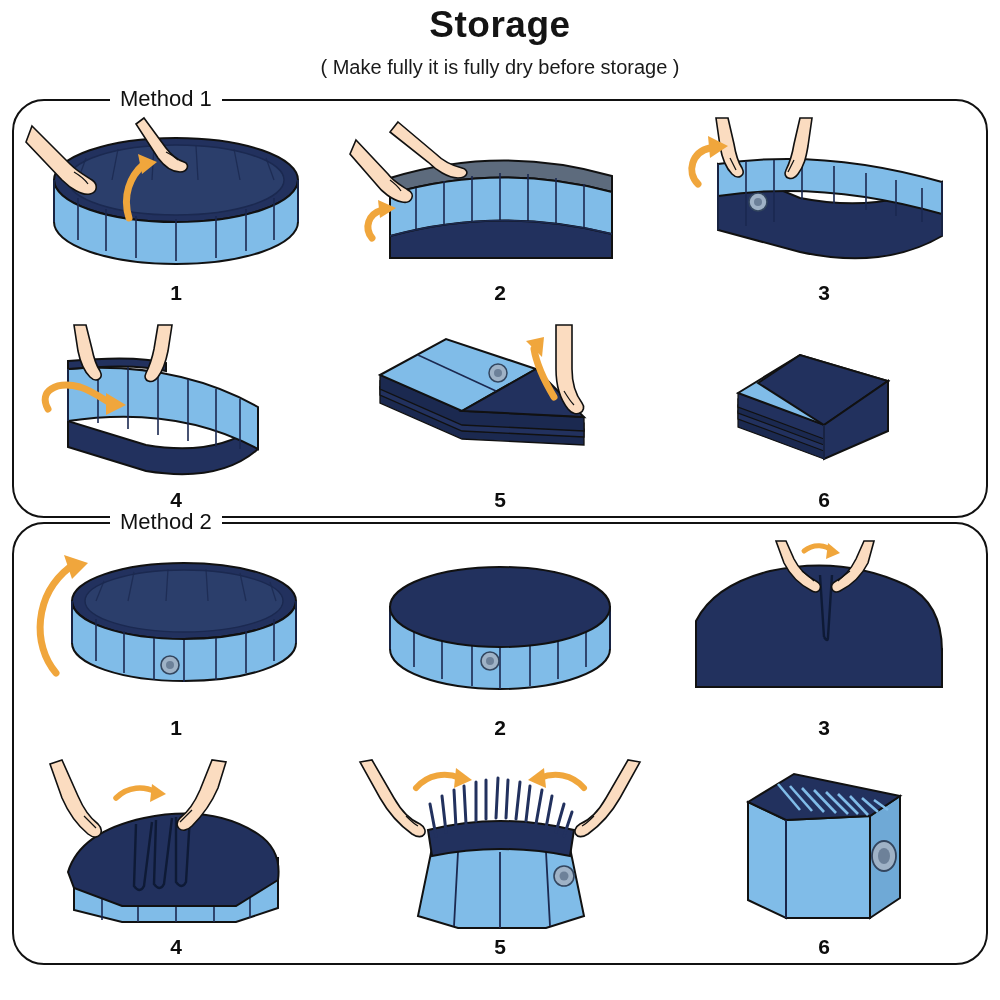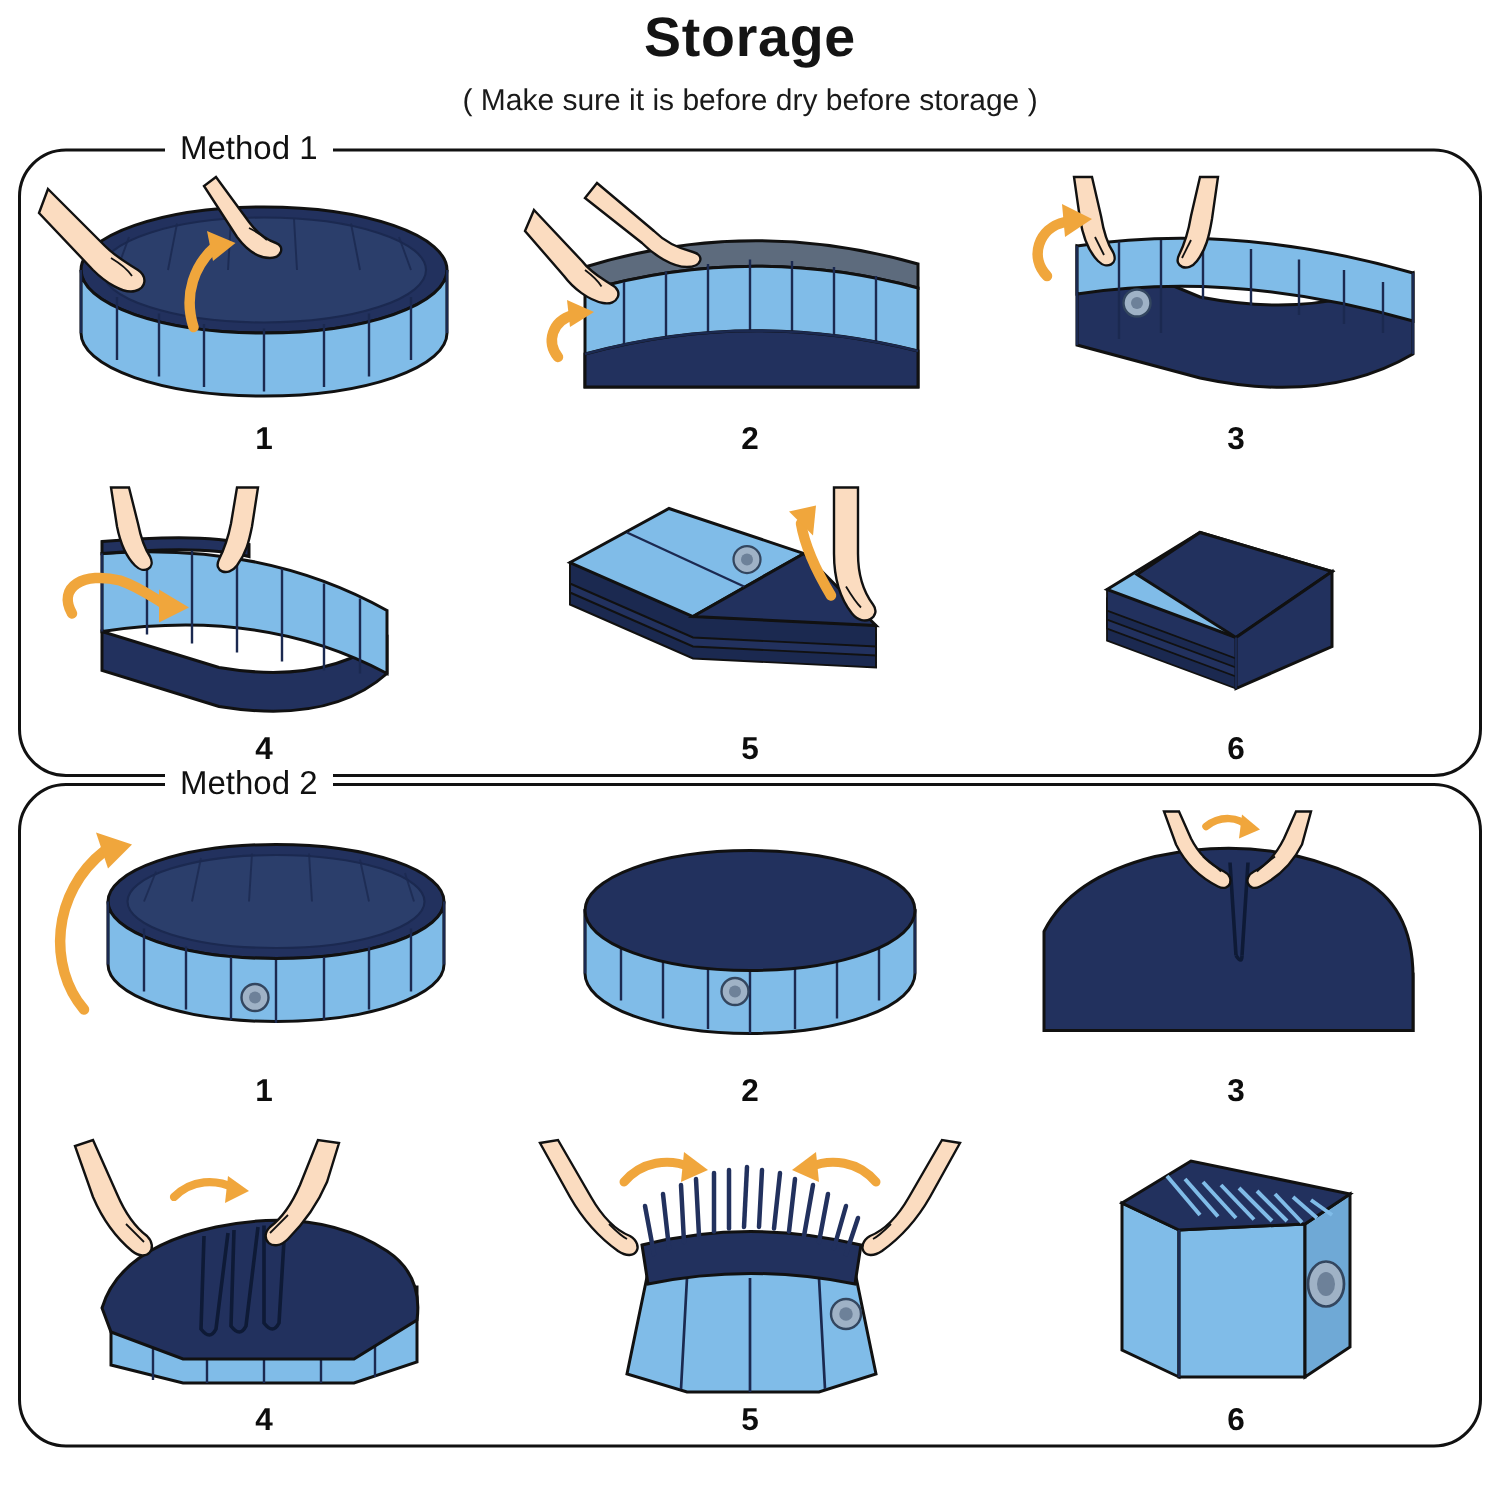--- a/index.html
+++ b/index.html
@@ -69,21 +69,21 @@
     line-height:1;margin-top:4px;margin-bottom:6px;
   }
   #panel-2 .art{height:172px;}
 </style>
 </head>
 <body>
 
 <div class="page">
 
   <div class="title">Storage</div>
-  <div class="subtitle">( Make sure it is before dry before storage )</div>
+  <div class="subtitle">( Make fully it is fully dry before storage )</div>
 
   <div class="panel" id="panel-1">
     <div class="panel-label">Method 1</div>
 
     <div class="steps">
 
       <div class="step">
         <div class="art">
           <svg viewBox="0 0 300 160">
             <ellipse cx="150" cy="62" rx="122" ry="42" fill="#22315e" stroke="#111" stroke-width="2"></ellipse>

